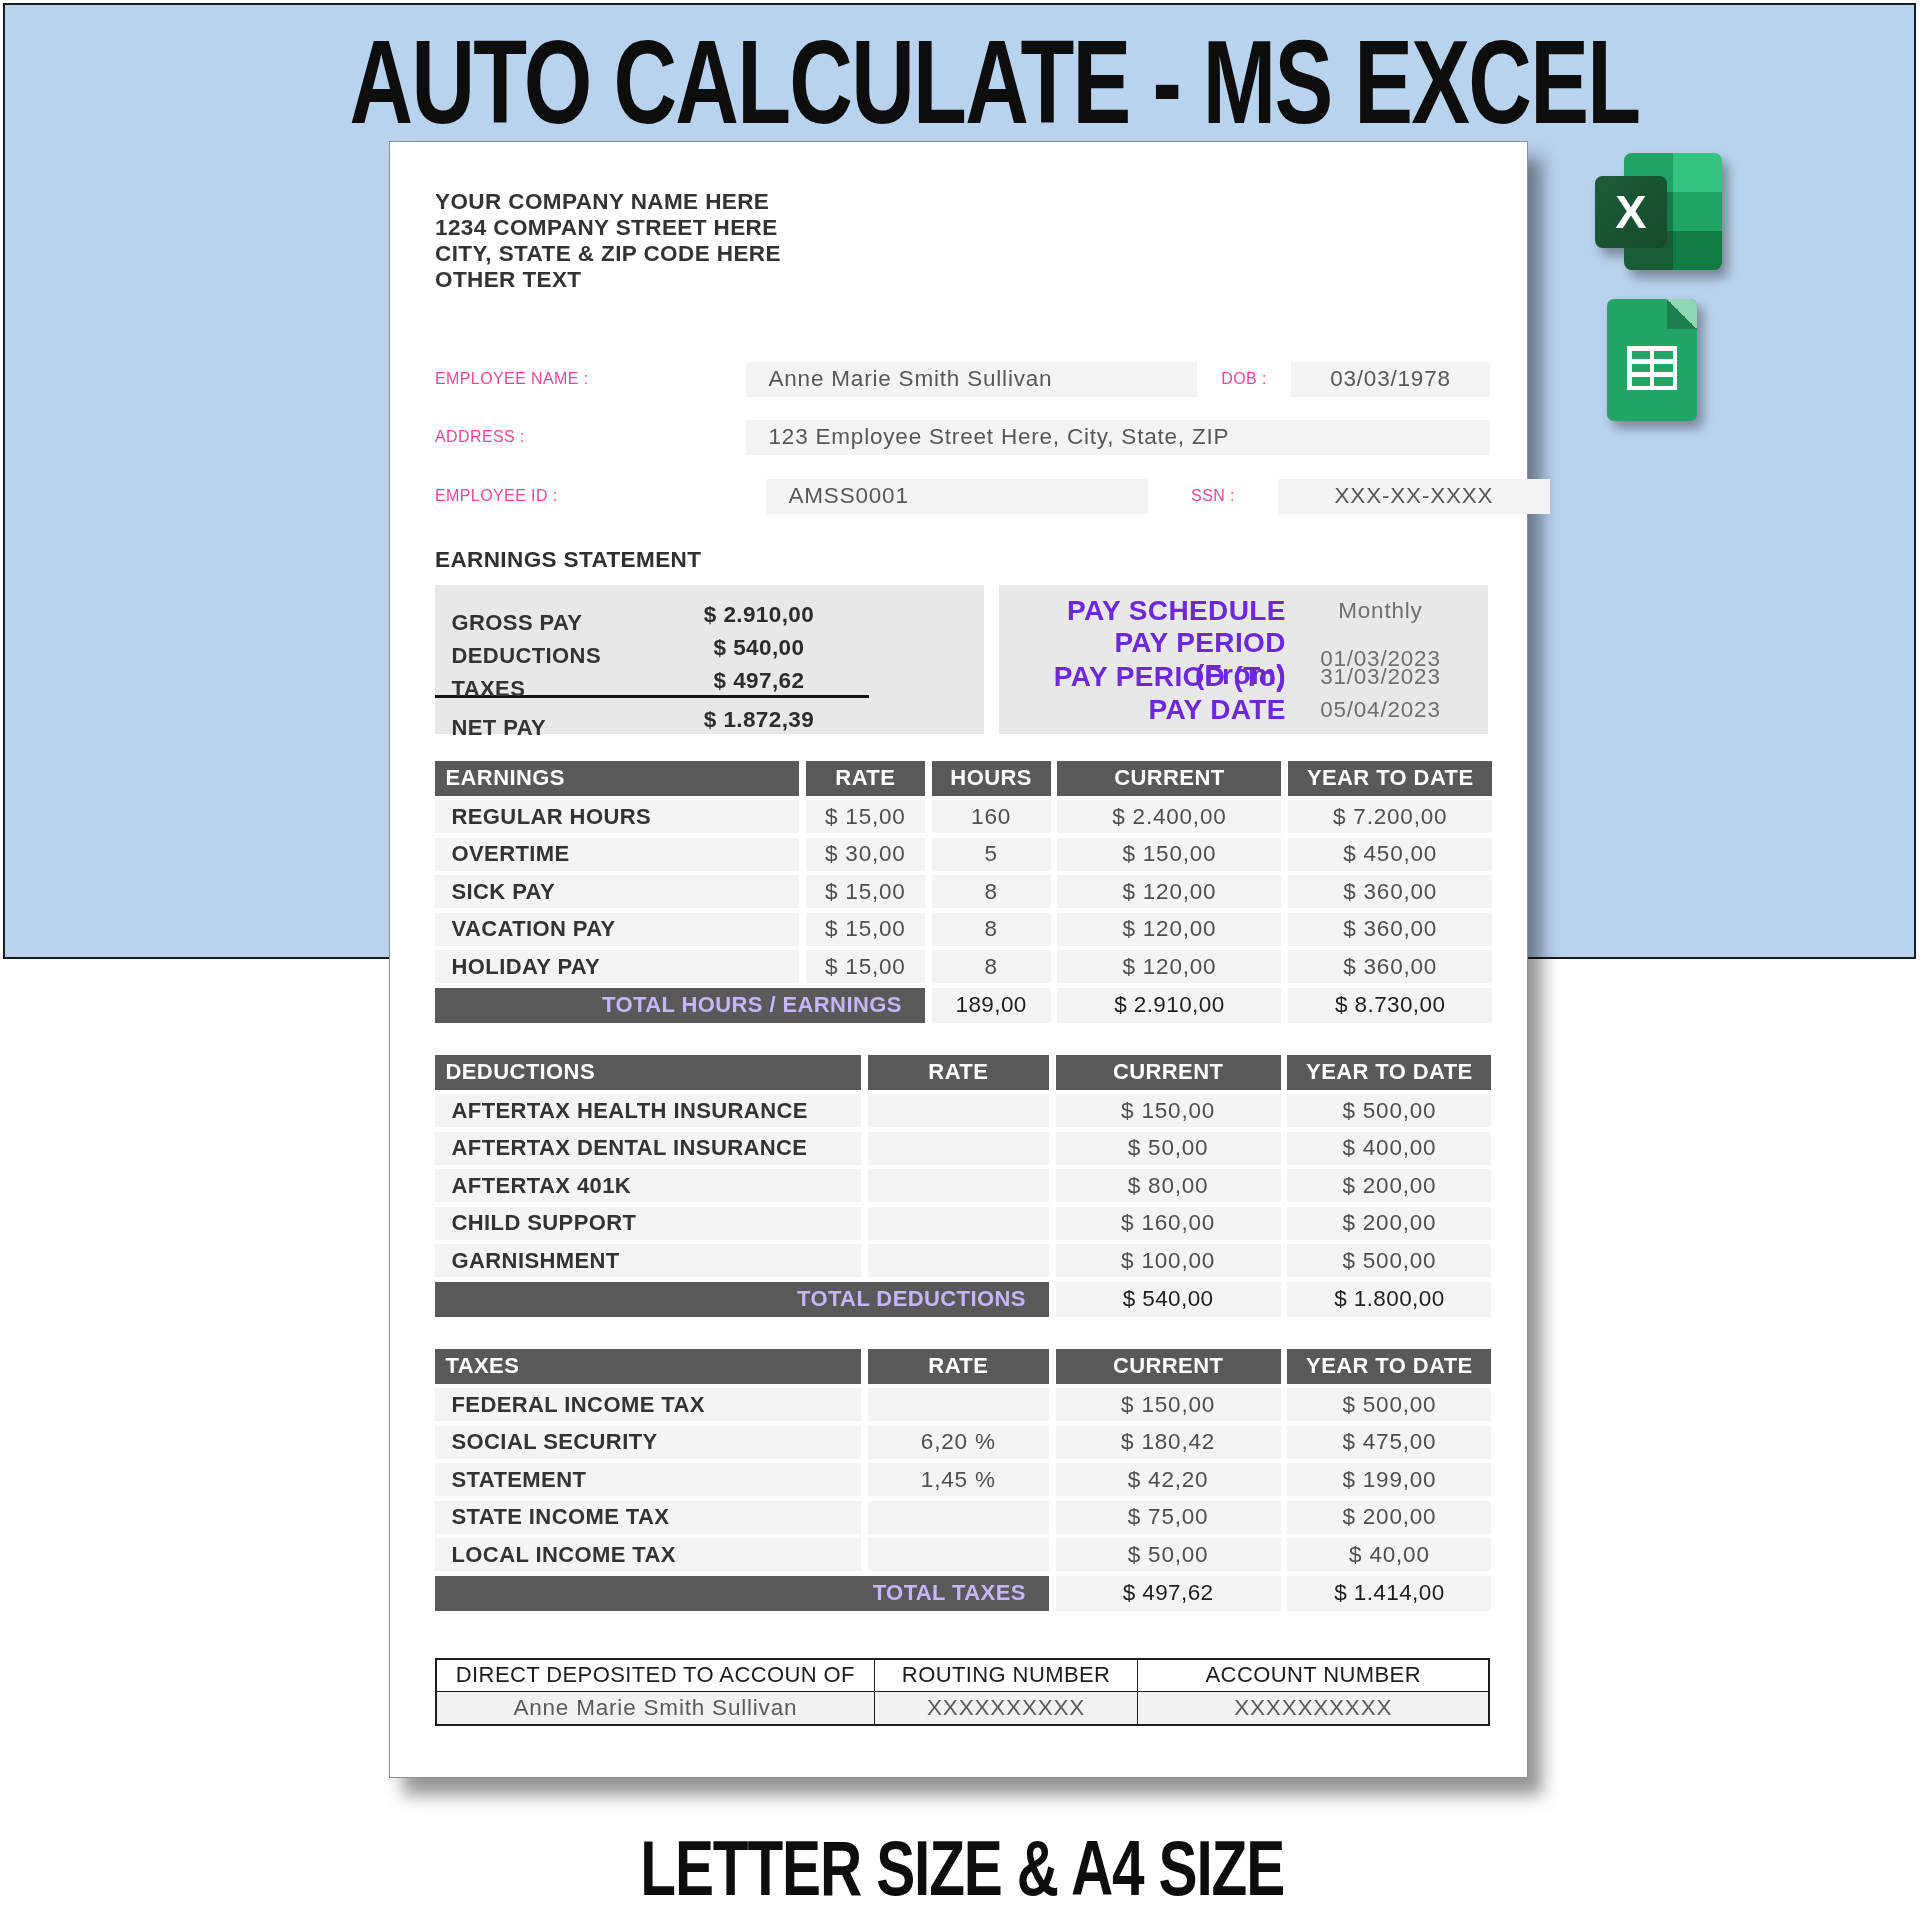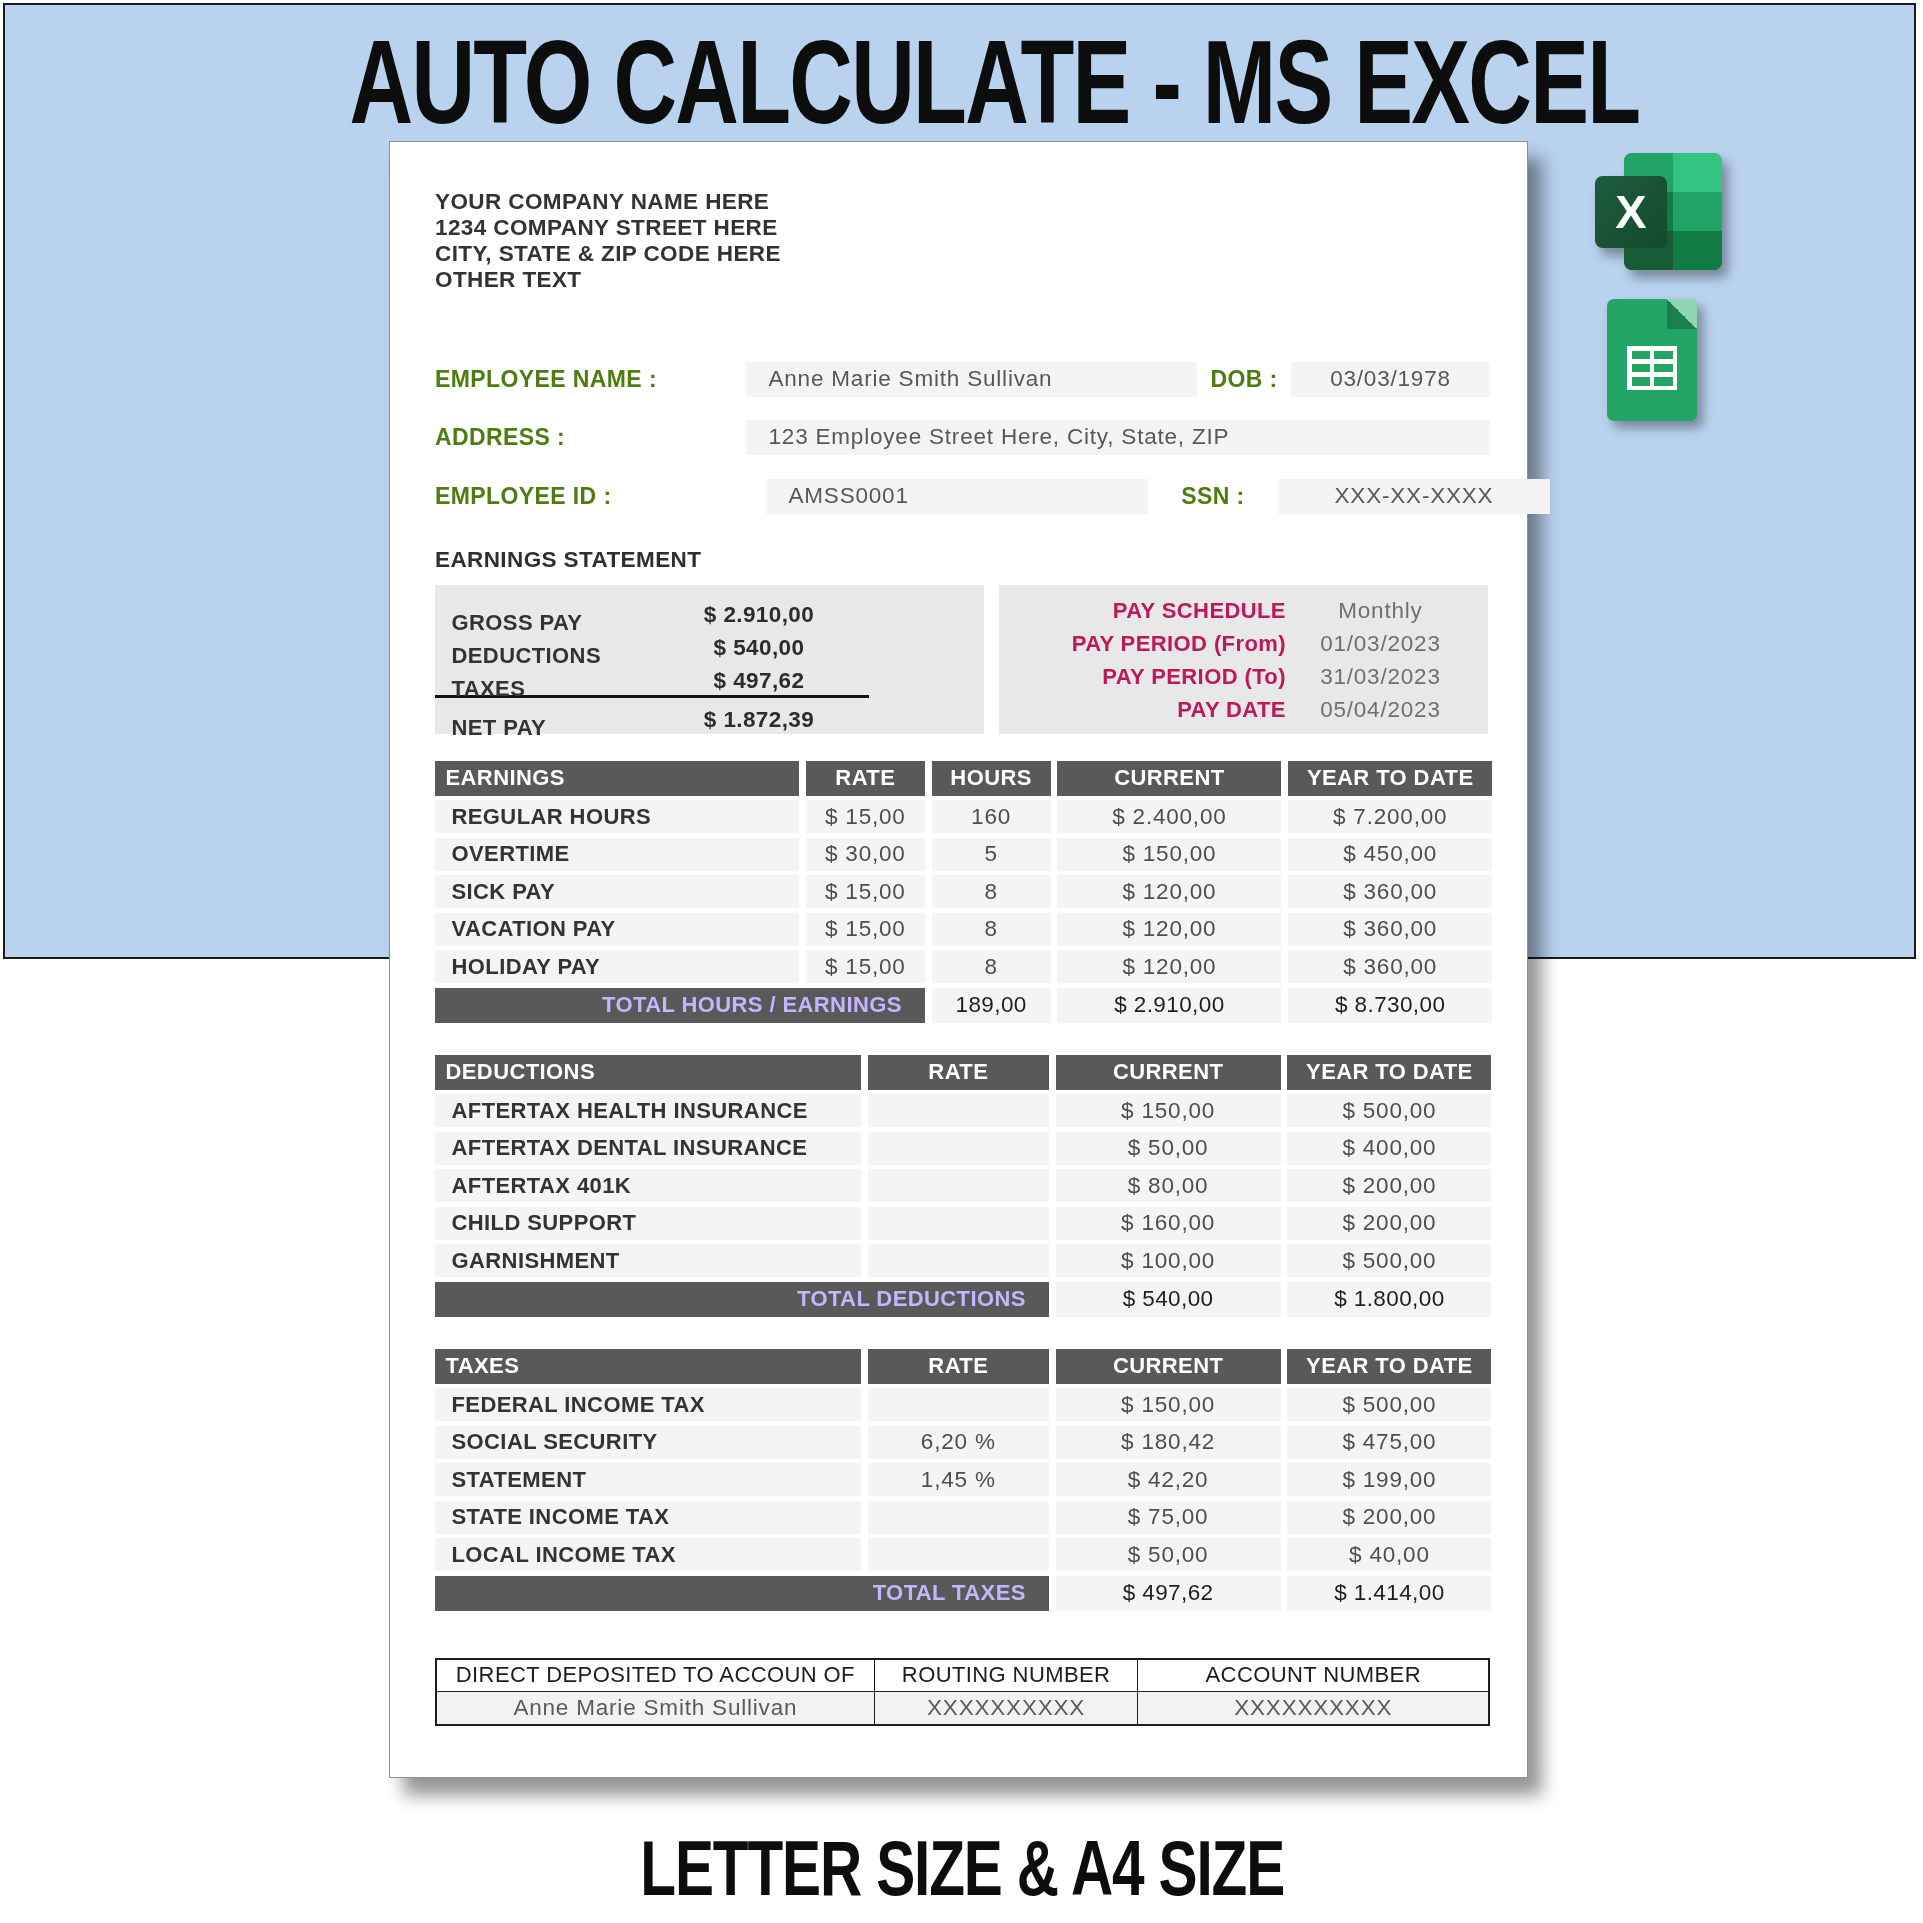--- a/index.html
+++ b/index.html
@@ -29,42 +29,42 @@
   
   .company-block{margin-top:1.5px;}
   .company-line{font-size:22.5px;font-weight:700;color:#333;line-height:26px;letter-spacing:0.4px;}
 
   
   .emp-rows{margin-top:69px;}
   .emp-row{display:grid;height:35px;align-items:center;}
   .emp-row.r1{grid-template-columns:311px 451px 94px 199px;}
   .emp-row.r2{grid-template-columns:311px 744px;margin-top:23px;}
   .emp-row.r3{grid-template-columns:311px 382px 90px 272px;margin-top:24px;gap:20px;}
-  .emp-label{font-size:23px;font-weight:700;color:#4d7c0f;letter-spacing:0.4px;}
+  .emp-label{font-size:16px;font-weight:400;color:#ec4899;letter-spacing:0.4px;}
   .emp-label.mid{text-align:center;}
   .valbox{background:#f4f4f4;height:35px;display:flex;align-items:center;
           font-size:22.5px;color:#575757;letter-spacing:0.8px;}
   .valbox.padded{padding-left:22.5px;}
   .valbox.center{justify-content:center;}
 
   
   .stmt-heading{margin-top:33px;font-size:22.5px;font-weight:700;color:#2f2f2f;letter-spacing:0.4px;}
 
   
   .summary{margin-top:12px;display:flex;gap:15px;}
   .sum-box{background:#e8e8e8;height:149px;box-sizing:border-box;padding-top:9.8px;}
   .sum-left{width:550px;}
   .sum-right{width:490px;}
   .sum-row{display:grid;height:33px;align-items:center;}
   .sum-left .sum-row{grid-template-columns:210px 195px;padding-left:16.5px;}
   .sum-label{font-size:22px;font-weight:700;color:#333;letter-spacing:0.4px;margin-top:16px;}
   .sum-value{font-size:22.5px;font-weight:700;color:#2c2c2c;text-align:center;letter-spacing:0.4px;}
   .net-divider{width:434px;height:3px;background:#141414;margin:1.5px 0 1.5px 0;}
   .sum-right .sum-row{grid-template-columns:287px 189px;}
-  .sched-label{font-size:22px;font-weight:700;color:#be185d;text-align:right;letter-spacing:0.4px;padding-left:19px;}
+  .sched-label{font-size:28px;font-weight:700;color:#6d28d9;text-align:right;letter-spacing:0.4px;padding-left:19px;}
   .sched-value{font-size:22.5px;color:#6f6f6f;text-align:center;letter-spacing:0.8px;}
 
   
   .tbl{display:grid;column-gap:6.8px;row-gap:4.5px;}
   .tbl.earnings{grid-template-columns:364px 119px 119px 224px 204px;margin-top:27px;}
   .tbl.four{grid-template-columns:426px 181px 225px 204px;margin-top:32px;}
   .hcell{background:#595959;color:#fff;font-size:22px;font-weight:700;height:35px;
          display:flex;align-items:center;justify-content:center;letter-spacing:0.4px;}
   .hcell.name{justify-content:flex-start;padding-left:10.5px;}
   .cell{background:#f4f4f4;height:33px;display:flex;align-items:center;justify-content:center;

